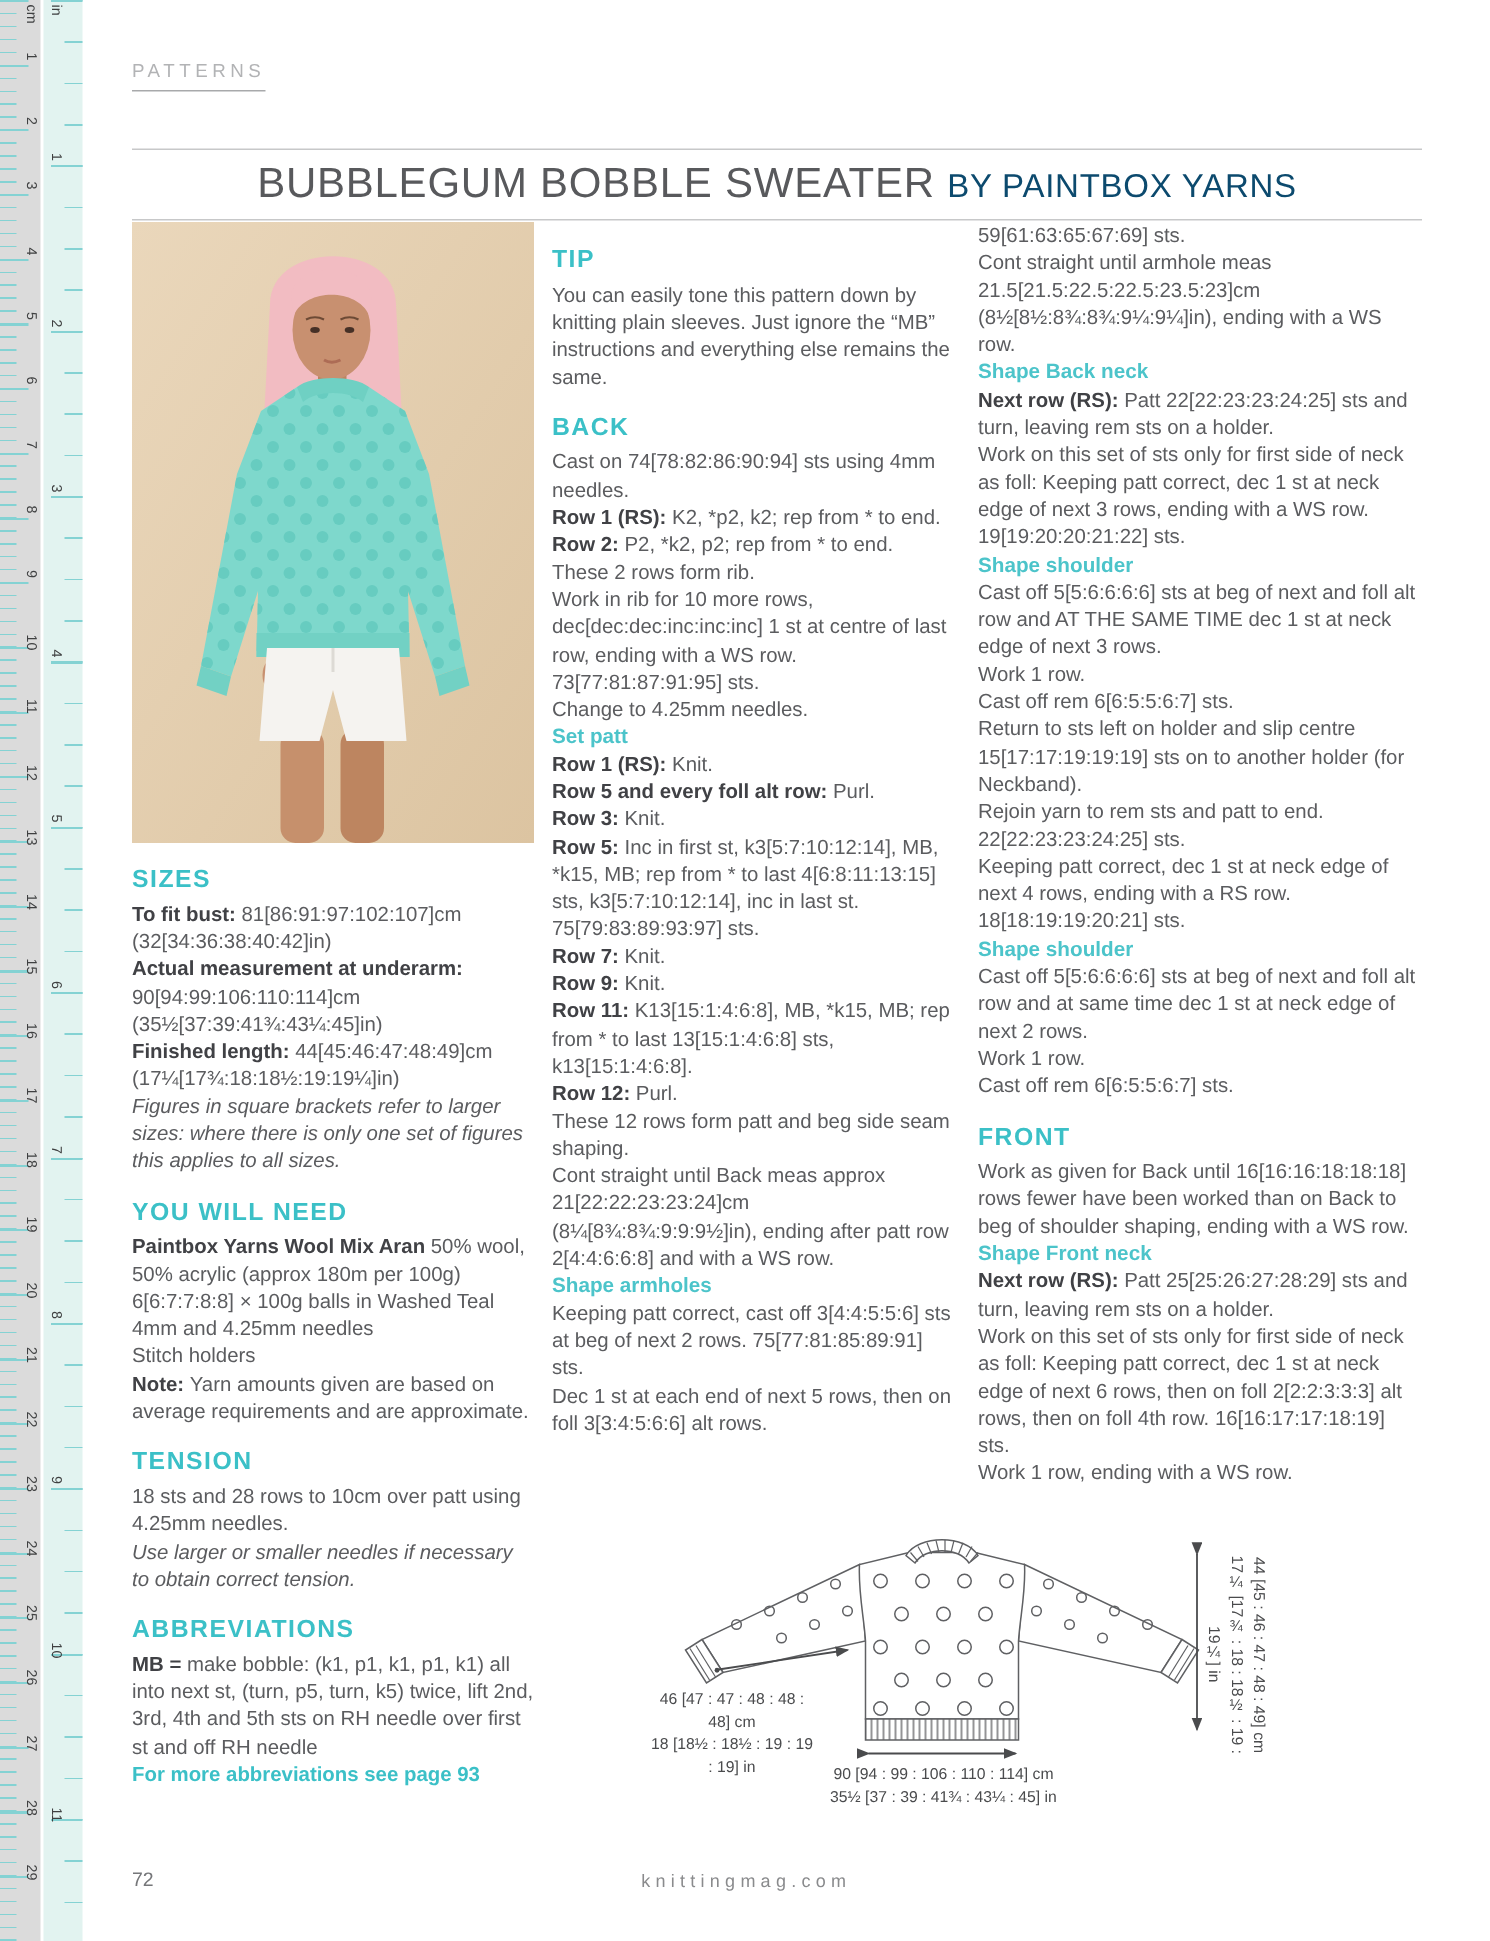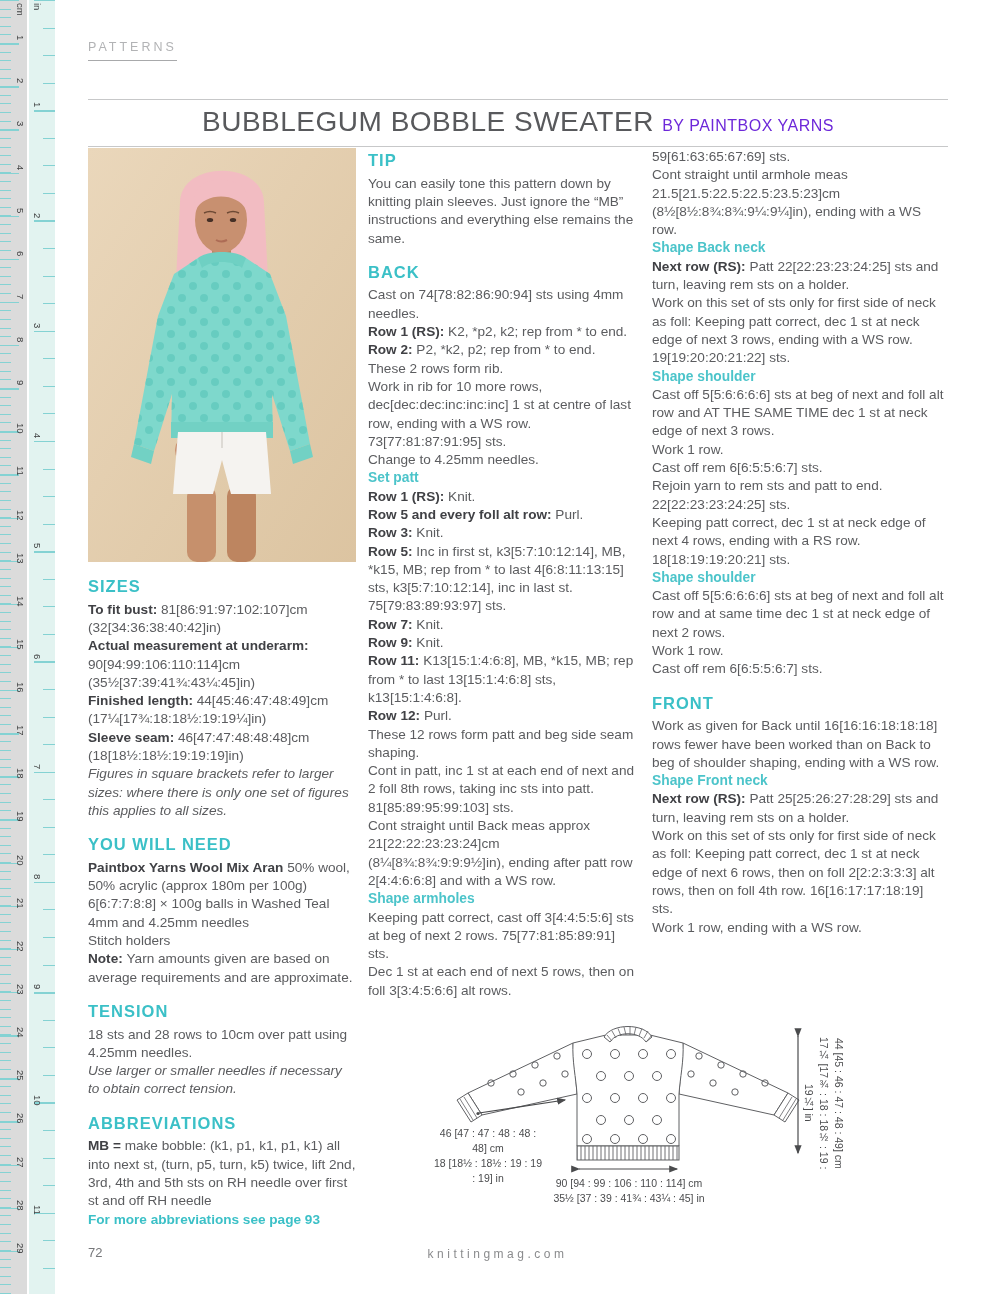--- a/index.html
+++ b/index.html
@@ -20,28 +20,28 @@
   .in-long{right:0;width:21px;background:repeating-linear-gradient(to bottom,#84d2d3 0 1.4px,transparent 1.4px 110.25px);}
   .ruler-num{position:absolute;writing-mode:vertical-rl;font-size:9.5px;color:#3f4041;line-height:1;}
   .ruler-cm .ruler-num{right:2px;}
   .ruler-in .ruler-num{left:3px;}
   
   .eyebrow{position:absolute;left:88px;top:40px;font-size:12.5px;letter-spacing:3px;color:#b2b3b5;
     padding-bottom:6px;border-bottom:1px solid #a8a9ab;}
   .title-wrap{position:absolute;left:88px;top:99px;width:860px;text-align:center;
     border-top:1px solid #c7c8c9;border-bottom:1px solid #c7c8c9;padding:6px 0 8px;}
   .title-main{font-size:28px;color:#58595c;letter-spacing:.5px;}
-  .title-by{font-size:16px;color:#6d28d9;letter-spacing:.5px;}
+  .title-by{font-size:22px;color:#0c4a6e;letter-spacing:.5px;}
   
   .columns{position:absolute;left:88px;top:148px;width:860px;display:flex;gap:12px;}
   .col{font-size:13.6px;line-height:18.3px;color:#5b5c5f;}
   .col1{width:268px;}.col2{width:272px;}.col3{width:296px;}
   .col p{margin:0;}
   .h1{font-size:16.5px;font-weight:700;letter-spacing:1px;color:#3bc0c7;margin:14px 0 4px;line-height:1.25;}
-  .col > .h1:first-child{margin-top:2px;}
+  .col > .h1:first-child{margin-top:15px;}
   .sub{font-weight:700;color:#4cc4ca;font-size:13.8px;line-height:18.3px;margin:0;}
   .b{font-weight:700;color:#404145;}
   .i{font-style:italic;}
   .link{font-weight:700;color:#3bc0c7;line-height:18.3px;margin:0;}
   
   .photo{width:268px;height:414px;overflow:hidden;}
   
   .schematic{position:absolute;left:415px;top:1016px;width:440px;height:210px;}
   .schematic svg{position:absolute;left:0;top:0;}
   .dim{position:absolute;font-size:10.5px;line-height:15px;color:#4a4b4d;}
@@ -157,21 +157,20 @@
 
         <path d="M90 284 L178 284 L183 346 L143 346 L134 312 L125 346 L85 346 Z" fill="#f5f3f0"></path>
         <line x1="134" y1="284" x2="134" y2="300" stroke="#dddad5" stroke-width="2"></line>
       </svg>
     </div>
 
   <div class="h1">SIZES</div>
       <p><span class="b">To fit bust: </span><span>81[86:91:97:102:107]cm (32[34:36:38:40:42]in)</span></p>
       <p><span class="b">Actual measurement at underarm: </span><span>90[94:99:106:110:114]cm (35½[37:39:41¾:43¼:45]in)</span></p>
       <p><span class="b">Finished length: </span><span>44[45:46:47:48:49]cm (17¼[17¾:18:18½:19:19¼]in)</span></p>
-      <p><span class="b">Sleeve seam: </span><span>46[47:47:48:48:48]cm (18[18½:18½:19:19:19]in)</span></p>
       <p><span class="i">Figures in square brackets refer to larger sizes: where there is only one set of figures this applies to all sizes.</span></p>
       <div class="h1">YOU WILL NEED</div>
       <p><span class="b">Paintbox Yarns Wool Mix Aran </span><span>50% wool, 50% acrylic (approx 180m per 100g)</span></p>
       <p><span>6[6:7:7:8:8] × 100g balls in Washed Teal</span></p>
       <p><span>4mm and 4.25mm needles</span></p>
       <p><span>Stitch holders</span></p>
       <p><span class="b">Note: </span><span>Yarn amounts given are based on average requirements and are approximate.</span></p>
       <div class="h1">TENSION</div>
       <p><span>18 sts and 28 rows to 10cm over patt using 4.25mm needles.</span></p>
       <p><span class="i">Use larger or smaller needles if necessary to obtain correct tension.</span></p>
@@ -192,36 +191,36 @@
       <p class="sub">Set patt</p>
       <p><span class="b">Row 1 (RS): </span><span>Knit.</span></p>
       <p><span class="b">Row 5 and every foll alt row: </span><span>Purl.</span></p>
       <p><span class="b">Row 3: </span><span>Knit.</span></p>
       <p><span class="b">Row 5: </span><span>Inc in first st, k3[5:7:10:12:14], MB, *k15, MB; rep from * to last 4[6:8:11:13:15] sts, k3[5:7:10:12:14], inc in last st. 75[79:83:89:93:97] sts.</span></p>
       <p><span class="b">Row 7: </span><span>Knit.</span></p>
       <p><span class="b">Row 9: </span><span>Knit.</span></p>
       <p><span class="b">Row 11: </span><span>K13[15:1:4:6:8], MB, *k15, MB; rep from * to last 13[15:1:4:6:8] sts, k13[15:1:4:6:8].</span></p>
       <p><span class="b">Row 12: </span><span>Purl.</span></p>
       <p><span>These 12 rows form patt and beg side seam shaping.</span></p>
-      <p><span>Cont in patt, inc 1 st at each end of next and 2 foll 8th rows, taking inc sts into patt. 81[85:89:95:99:103] sts.</span></p>
       <p><span>Cont straight until Back meas approx 21[22:22:23:23:24]cm (8¼[8¾:8¾:9:9:9½]in), ending after patt row 2[4:4:6:6:8] and with a WS row.</span></p>
       <p class="sub">Shape armholes</p>
       <p><span>Keeping patt correct, cast off 3[4:4:5:5:6] sts at beg of next 2 rows. 75[77:81:85:89:91] sts.</span></p>
       <p><span>Dec 1 st at each end of next 5 rows, then on foll 3[3:4:5:6:6] alt rows.</span></p>
     </div>
   <div class="col col3" id="col-2">
       <p><span>59[61:63:65:67:69] sts.</span></p>
       <p><span>Cont straight until armhole meas 21.5[21.5:22.5:22.5:23.5:23]cm (8½[8½:8¾:8¾:9¼:9¼]in), ending with a WS row.</span></p>
       <p class="sub">Shape Back neck</p>
       <p><span class="b">Next row (RS): </span><span>Patt 22[22:23:23:24:25] sts and turn, leaving rem sts on a holder.</span></p>
       <p><span>Work on this set of sts only for first side of neck as foll: Keeping patt correct, dec 1 st at neck edge of next 3 rows, ending with a WS row. 19[19:20:20:21:22] sts.</span></p>
       <p class="sub">Shape shoulder</p>
       <p><span>Cast off 5[5:6:6:6:6] sts at beg of next and foll alt row and AT THE SAME TIME dec 1 st at neck edge of next 3 rows.</span></p>
       <p><span>Work 1 row.</span></p>
       <p><span>Cast off rem 6[6:5:5:6:7] sts.</span></p>
+      <p><span>Return to sts left on holder and slip centre 15[17:17:19:19:19] sts on to another holder (for Neckband).</span></p>
       <p><span>Rejoin yarn to rem sts and patt to end. 22[22:23:23:24:25] sts.</span></p>
       <p><span>Keeping patt correct, dec 1 st at neck edge of next 4 rows, ending with a RS row. 18[18:19:19:20:21] sts.</span></p>
       <p class="sub">Shape shoulder</p>
       <p><span>Cast off 5[5:6:6:6:6] sts at beg of next and foll alt row and at same time dec 1 st at neck edge of next 2 rows.</span></p>
       <p><span>Work 1 row.</span></p>
       <p><span>Cast off rem 6[6:5:5:6:7] sts.</span></p>
       <div class="h1">FRONT</div>
       <p><span>Work as given for Back until 16[16:16:18:18:18] rows fewer have been worked than on Back to beg of shoulder shaping, ending with a WS row.</span></p>
       <p class="sub">Shape Front neck</p>
       <p><span class="b">Next row (RS): </span><span>Patt 25[25:26:27:28:29] sts and turn, leaving rem sts on a holder.</span></p>

